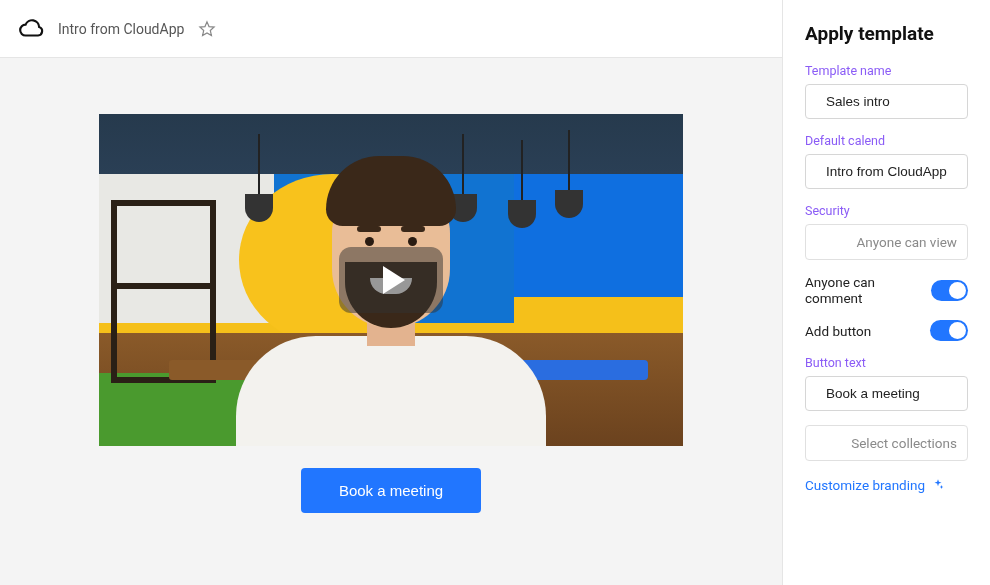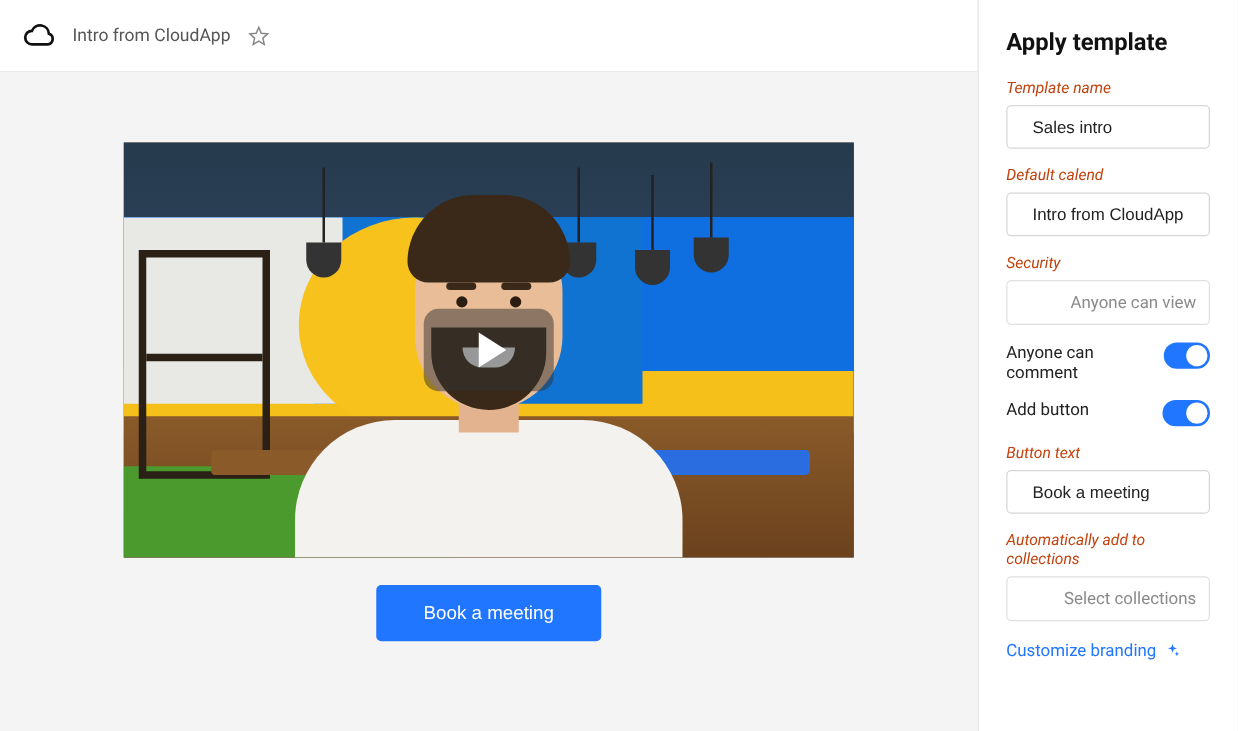--- a/index.html
+++ b/index.html
@@ -124,24 +124,23 @@
       overflow-y: auto;
     }
     .sidebar h2 {
       font-size: 19px;
       font-weight: 700;
       color: #111;
       margin-bottom: 4px;
     }
     .field-label {
       font-size: 12.5px;
-      color: #c2410c;
+      color: #8b5cf6;
       margin-bottom: 6px;
       display: block;
-      font-style: italic;
     }
     .text-input {
       width: 100%;
       padding: 9px 20px;
       border: 1px solid #d6d6d6;
       border-radius: 4px;
       font-size: 13.5px;
       color: #222;
       background: #fff;
     }
@@ -151,21 +150,21 @@
       border: 1px solid #e0e0e0;
       border-radius: 4px;
       font-size: 13.5px;
       color: #8a8a8a;
       text-align: right;
       background: #fff;
       cursor: pointer;
     }
     .toggle-row {
       display: flex;
-      align-items: flex-start;
+      align-items: center;
       justify-content: space-between;
       font-size: 13.5px;
       color: #222;
     }
     .toggle {
       width: 38px;
       height: 21px;
       background: #2176ff;
       border-radius: 11px;
       position: relative;
@@ -272,21 +271,20 @@
     <div class="toggle"></div>
   </div>
 
   <div class="field-group">
     <span class="field-label">Button text</span>
     <input class="text-input" value="Book a meeting" style="">
   </div>
 
 
   <div class="field-group">
-    <span class="field-label">Automatically add to collections</span>
     <div class="readonly-box">Select collections</div>
   </div>
 
   <div class="link-row">
     <span>Customize branding</span>
     <svg class="sparkle" viewBox="0 0 24 24">
       <path d="M12 2l1.5 4.5L18 8l-4.5 1.5L12 14l-1.5-4.5L6 8l4.5-1.5L12 2zm6 10l.9 2.6L21 15.5l-2.1.9L18 19l-.9-2.6L15 15.5l2.1-.9L18 12z" fill="#2176ff"></path>
     </svg>
   </div>
 </div>

